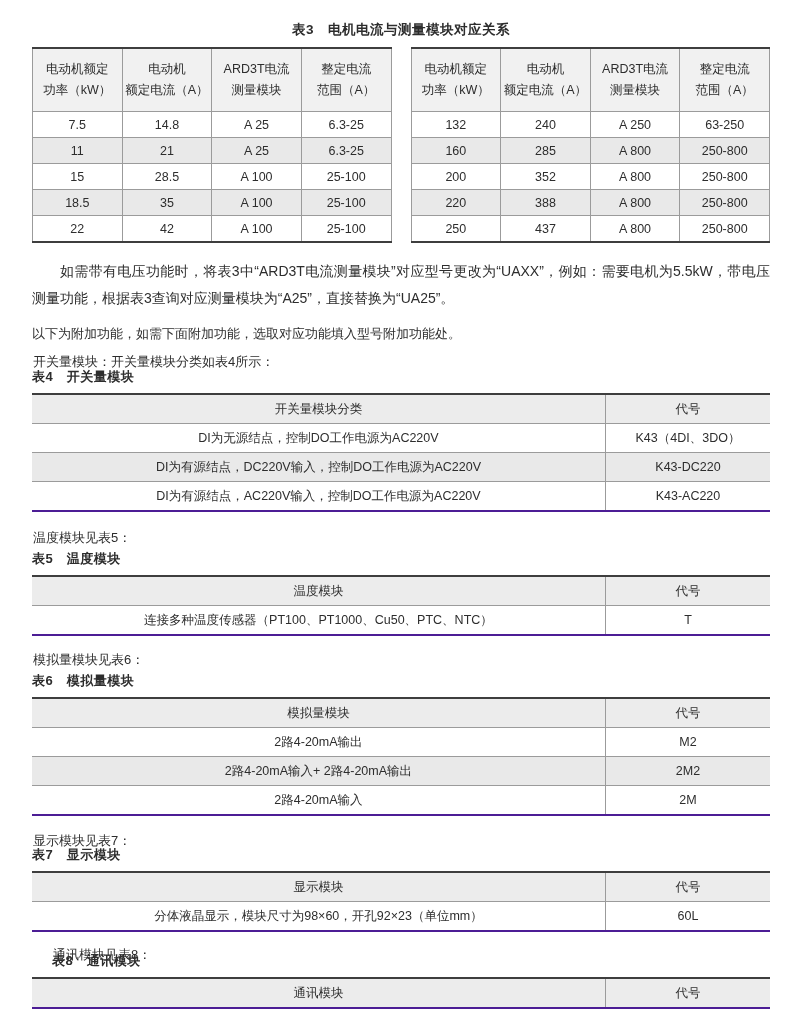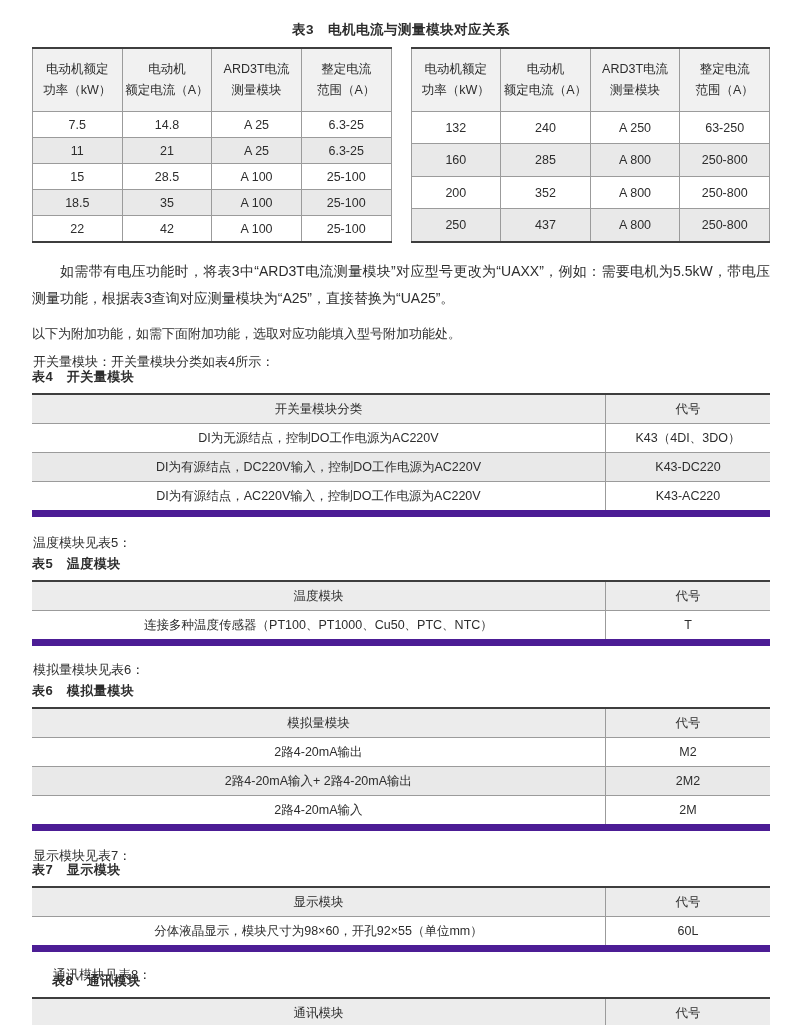--- a/index.html
+++ b/index.html
@@ -23,21 +23,21 @@
 
   .para { margin:15px 0 0 0; font-size:14px; line-height:27px; text-align:justify; text-indent:2em; }
   .note { margin-top:13px; font-size:13px; }
 
   .sec-head { position:relative; }
   .sec-intro { position:absolute; left:1px; top:0; font-size:13px; white-space:nowrap; }
   .sec-title { text-align:left; font-size:13px; font-weight:600; letter-spacing:0.5px; }
 
   .mod {
     width:100%; table-layout:fixed; font-size:12.5px; margin-top:7px;
-    border-top:2px solid #3e3e3e; border-bottom:7px solid #4c1d95;
+    border-top:2px solid #3e3e3e; border-bottom:2px solid #4c1d95;
   }
   .mod th, .mod td { border-bottom:1px solid #9b9b9b; text-align:center; font-weight:normal; height:26px; }
   .mod th:last-child, .mod td:last-child { border-left:1px solid #9b9b9b; }
   .mod col.c-main { width:77.7%; }
   .mod col.c-code { width:22.3%; }
   .mod thead tr { background:#ececec; }
   .mod tbody tr:nth-child(even) { background:#e9e9e9; }
 
   .head4 { margin-top:10px; height:33px; } .head4 .sec-title { padding-top:15px; }
   .head5 { margin-top:17px; height:39px; } .head5 .sec-title { padding-top:21px; }
@@ -126,20 +126,26 @@
             <td>A 800</td>
             <td>250-800</td>
           </tr>
           <tr>
             <td>200</td>
             <td>352</td>
             <td>A 800</td>
             <td>250-800</td>
           </tr>
           <tr>
+            <td>220</td>
+            <td>388</td>
+            <td>A 800</td>
+            <td>250-800</td>
+          </tr>
+          <tr>
             <td>250</td>
             <td>437</td>
             <td>A 800</td>
             <td>250-800</td>
           </tr>
         </tbody>
     </table>
   </div>
 
   <p class="para">如需带有电压功能时，将表3中“ARD3T电流测量模块”对应型号更改为“UAXX”，例如：需要电机为5.5kW，带电压测量功能，根据表3查询对应测量模块为“A25”，直接替换为“UA25”。</p>
@@ -241,21 +247,21 @@
         <col class="c-code">
       </colgroup>
     <thead>
       <tr>
         <th>显示模块</th>
         <th>代号</th>
       </tr>
     </thead>
     <tbody>
         <tr>
-          <td>分体液晶显示，模块尺寸为98×60，开孔92×55（单位mm）</td>
+          <td>分体液晶显示，模块尺寸为98×60，开孔92×23（单位mm）</td>
           <td>60L</td>
         </tr>
       </tbody>
   </table>
 
   <div class="sec-head head8">
     <span class="sec-intro">通讯模块见表8：</span>
     <div class="sec-title">表8　通讯模块</div>
   </div>
   <table class="mod">

